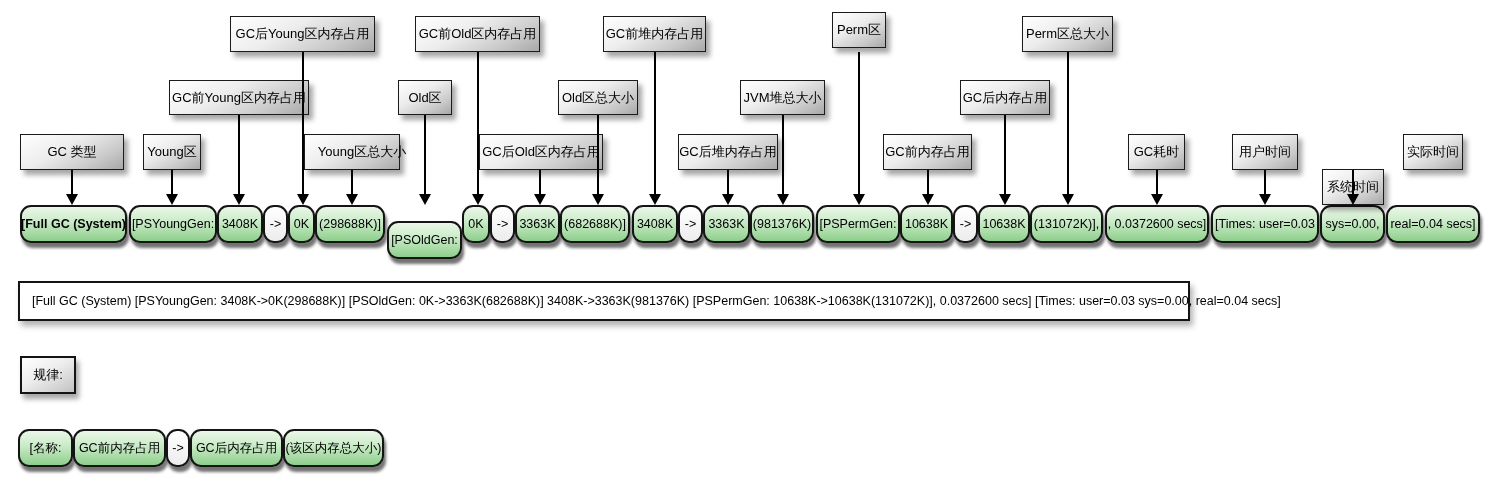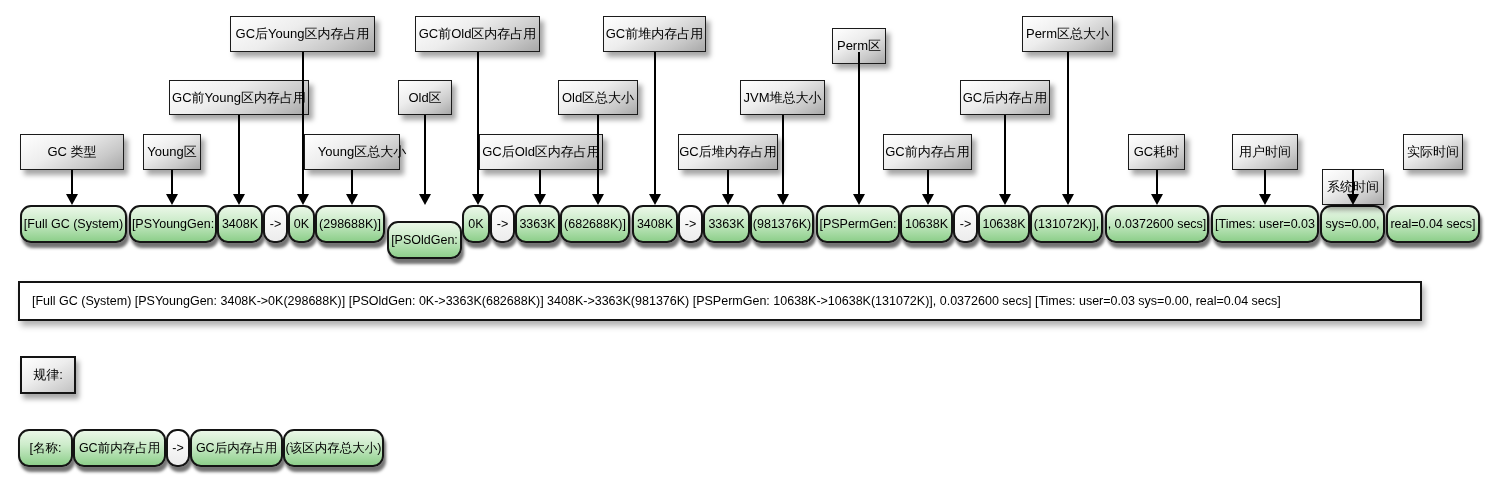--- a/index.html
+++ b/index.html
@@ -57,21 +57,21 @@
     color: #000;
     white-space: nowrap;
     z-index: 2;
   }
   .seg.white {
     background: linear-gradient(180deg, #ffffff 0%, #ececec 100%);
   }
   
   .logbox {
     position: absolute;
-    left: 18px; top: 281px; width: 1404px; height: 40px;
+    left: 18px; top: 281px; width: 1172px; height: 40px;
     box-sizing: border-box;
     border: 2px solid #141414;
     background: #ffffff;
     box-shadow: 3px 5px 6px rgba(0,0,0,0.30);
     display: flex;
     align-items: center;
     padding-left: 12px;
     font-size: 12.5px;
     color: #000;
     white-space: nowrap;
@@ -126,21 +126,21 @@
     <div class="arrow-head" style="left: 592px; top: 194px;"></div>
     <div class="lbl" style="left: 603px; top: 16px; width: 103px; height: 36px;">GC前堆内存占用</div>
     <div class="arrow-line" style="left: 653.5px; top: 52px; height: 143px;"></div>
     <div class="arrow-head" style="left: 648.5px; top: 194px;"></div>
     <div class="lbl" style="left: 678px; top: 134px; width: 100px; height: 36px;">GC后堆内存占用</div>
     <div class="arrow-line" style="left: 727px; top: 170px; height: 25px;"></div>
     <div class="arrow-head" style="left: 722px; top: 194px;"></div>
     <div class="lbl" style="left: 740px; top: 80px; width: 85px; height: 35px;">JVM堆总大小</div>
     <div class="arrow-line" style="left: 781.5px; top: 115px; height: 80px;"></div>
     <div class="arrow-head" style="left: 776.5px; top: 194px;"></div>
-    <div class="lbl" style="left: 832px; top: 28px; width: 54px; height: 36px;">Perm区</div>
+    <div class="lbl" style="left: 832px; top: 12px; width: 54px; height: 36px;">Perm区</div>
     <div class="arrow-line" style="left: 858px; top: 52px; height: 143px;"></div>
     <div class="arrow-head" style="left: 853px; top: 194px;"></div>
     <div class="lbl" style="left: 883px; top: 134px; width: 89px; height: 36px;">GC前内存占用</div>
     <div class="arrow-line" style="left: 926.5px; top: 170px; height: 25px;"></div>
     <div class="arrow-head" style="left: 921.5px; top: 194px;"></div>
     <div class="lbl" style="left: 960px; top: 80px; width: 90px; height: 35px;">GC后内存占用</div>
     <div class="arrow-line" style="left: 1004px; top: 115px; height: 80px;"></div>
     <div class="arrow-head" style="left: 999px; top: 194px;"></div>
     <div class="lbl" style="left: 1022px; top: 16px; width: 91px; height: 36px;">Perm区总大小</div>
     <div class="arrow-line" style="left: 1066.5px; top: 52px; height: 143px;"></div>
@@ -148,21 +148,21 @@
     <div class="lbl" style="left: 1128px; top: 134px; width: 57px; height: 36px;">GC耗时</div>
     <div class="arrow-line" style="left: 1155.5px; top: 170px; height: 25px;"></div>
     <div class="arrow-head" style="left: 1150.5px; top: 194px;"></div>
     <div class="lbl" style="left: 1232px; top: 134px; width: 66px; height: 36px;">用户时间</div>
     <div class="arrow-line" style="left: 1264px; top: 170px; height: 25px;"></div>
     <div class="arrow-head" style="left: 1259px; top: 194px;"></div>
     <div class="lbl" style="left: 1322px; top: 134px; width: 62px; height: 36px; margin-top: 35px;">系统时间</div>
     <div class="arrow-line" style="left: 1352px; top: 170px; height: 25px;"></div>
     <div class="arrow-head" style="left: 1347px; top: 194px;"></div>
     <div class="lbl" style="left: 1403px; top: 134px; width: 60px; height: 36px;">实际时间</div>
-    <div class="seg" style="left: 20px; top: 205px; width: 107px; height: 38px;">[Full GC (System)</div>
+    <div class="seg" style="left: 20px; top: 205px; width: 107px; height: 38px; font-weight: bold;">[Full GC (System)</div>
     <div class="seg" style="left: 129px; top: 205px; width: 88px; height: 38px;">[PSYoungGen:</div>
     <div class="seg" style="left: 217px; top: 205px; width: 46px; height: 38px;">3408K</div>
     <div class="seg white" style="left: 263px; top: 205px; width: 25px; height: 38px;">-&gt;</div>
     <div class="seg" style="left: 288px; top: 205px; width: 27px; height: 38px;">0K</div>
     <div class="seg" style="left: 315px; top: 205px; width: 70px; height: 38px; text-align: center;">(298688K)]</div>
     <div class="seg" style="left: 387px; top: 205px; width: 75px; height: 38px; margin-top: 16px;">[PSOldGen:</div>
     <div class="seg" style="left: 462px; top: 205px; width: 28px; height: 38px;">0K</div>
     <div class="seg white" style="left: 490px; top: 205px; width: 25px; height: 38px;">-&gt;</div>
     <div class="seg" style="left: 515px; top: 205px; width: 45px; height: 38px;">3363K</div>
     <div class="seg" style="left: 560px; top: 205px; width: 70px; height: 38px;">(682688K)]</div>

